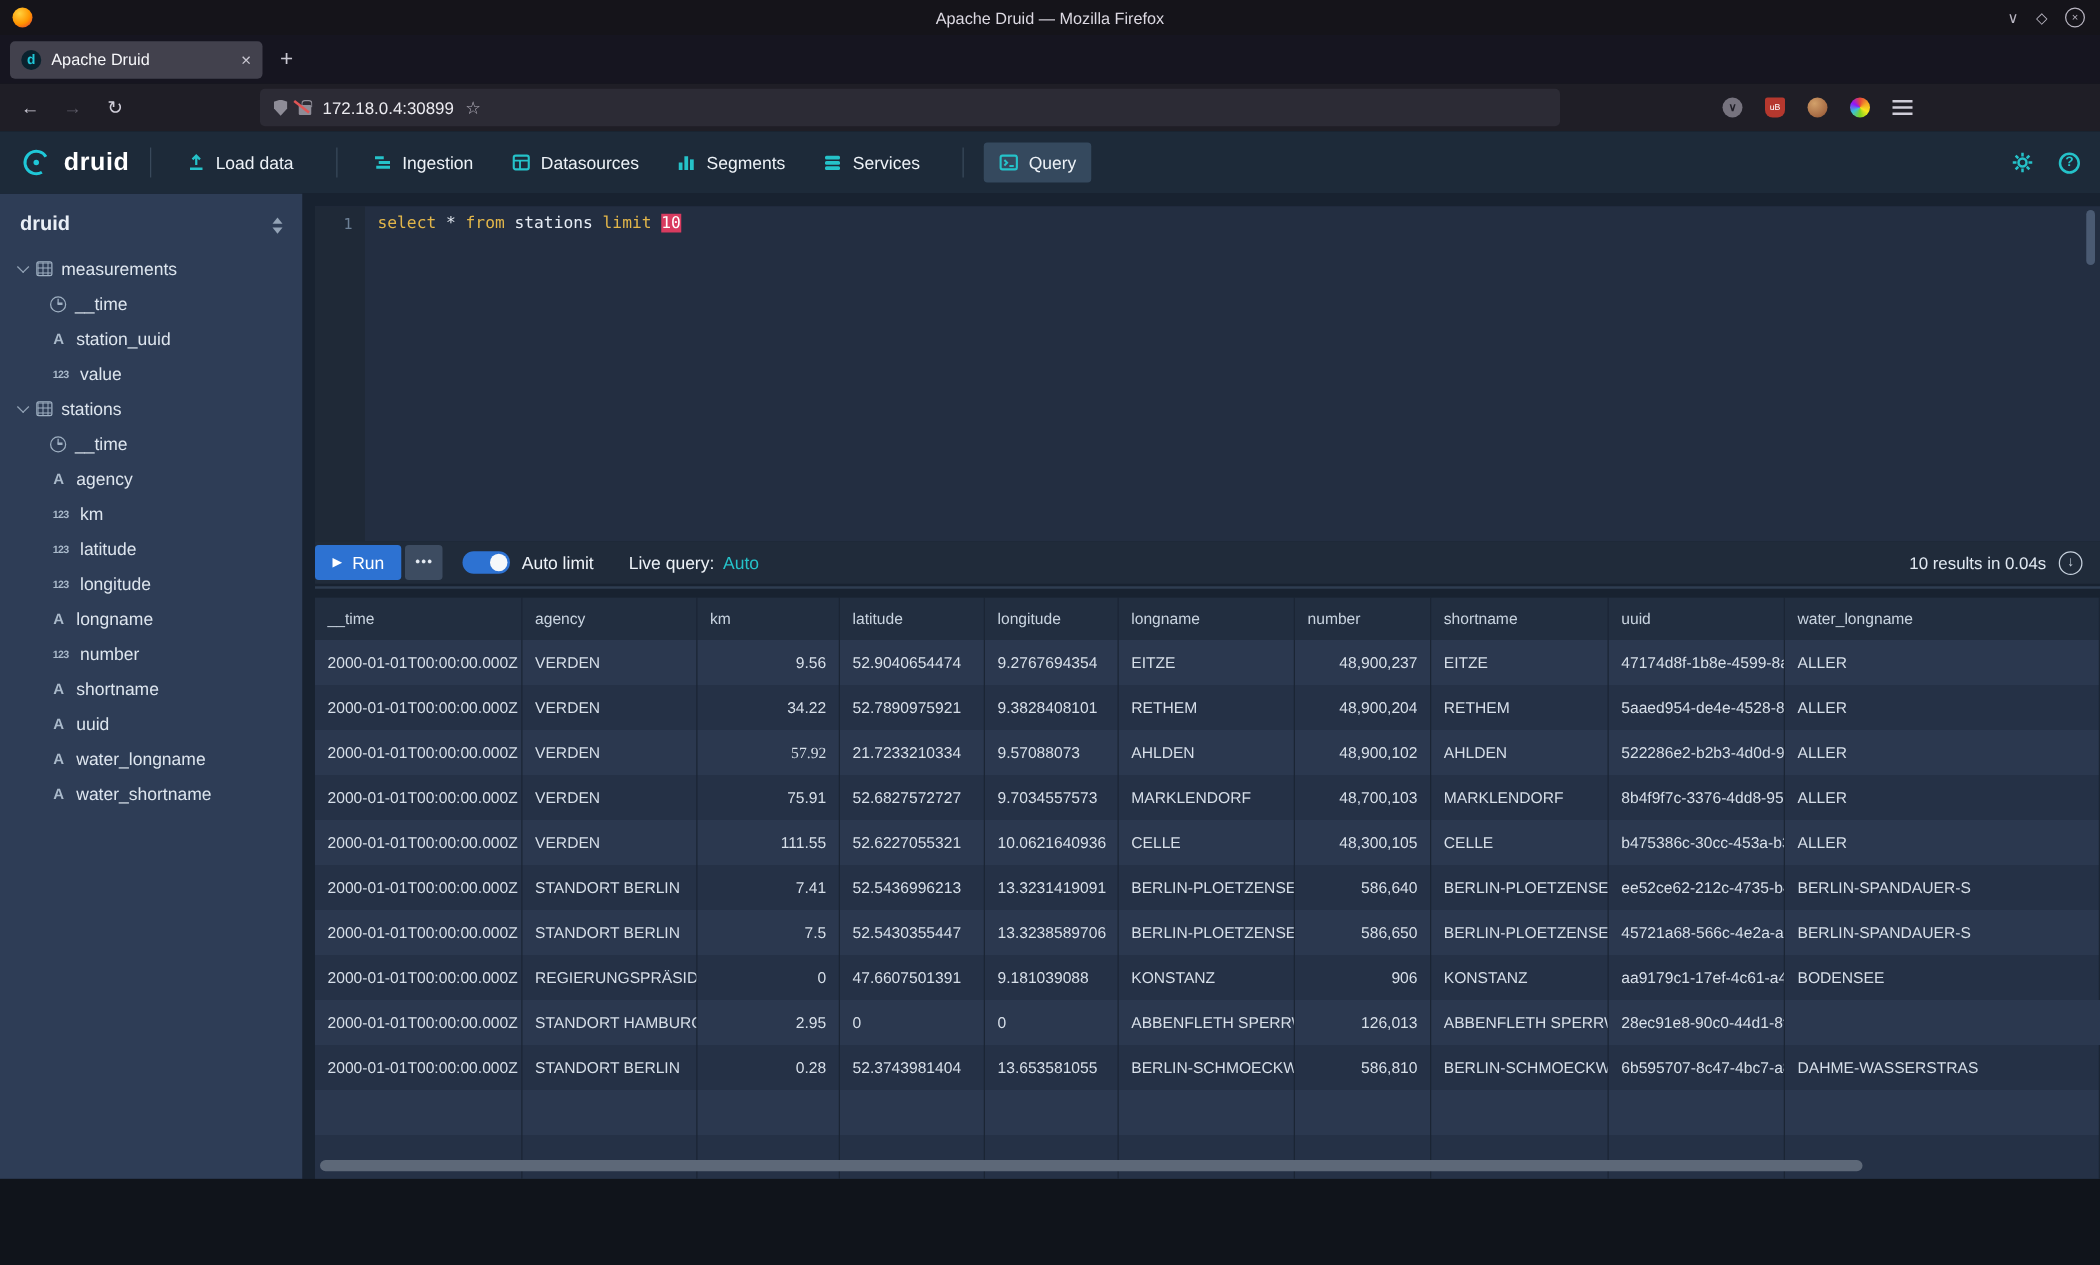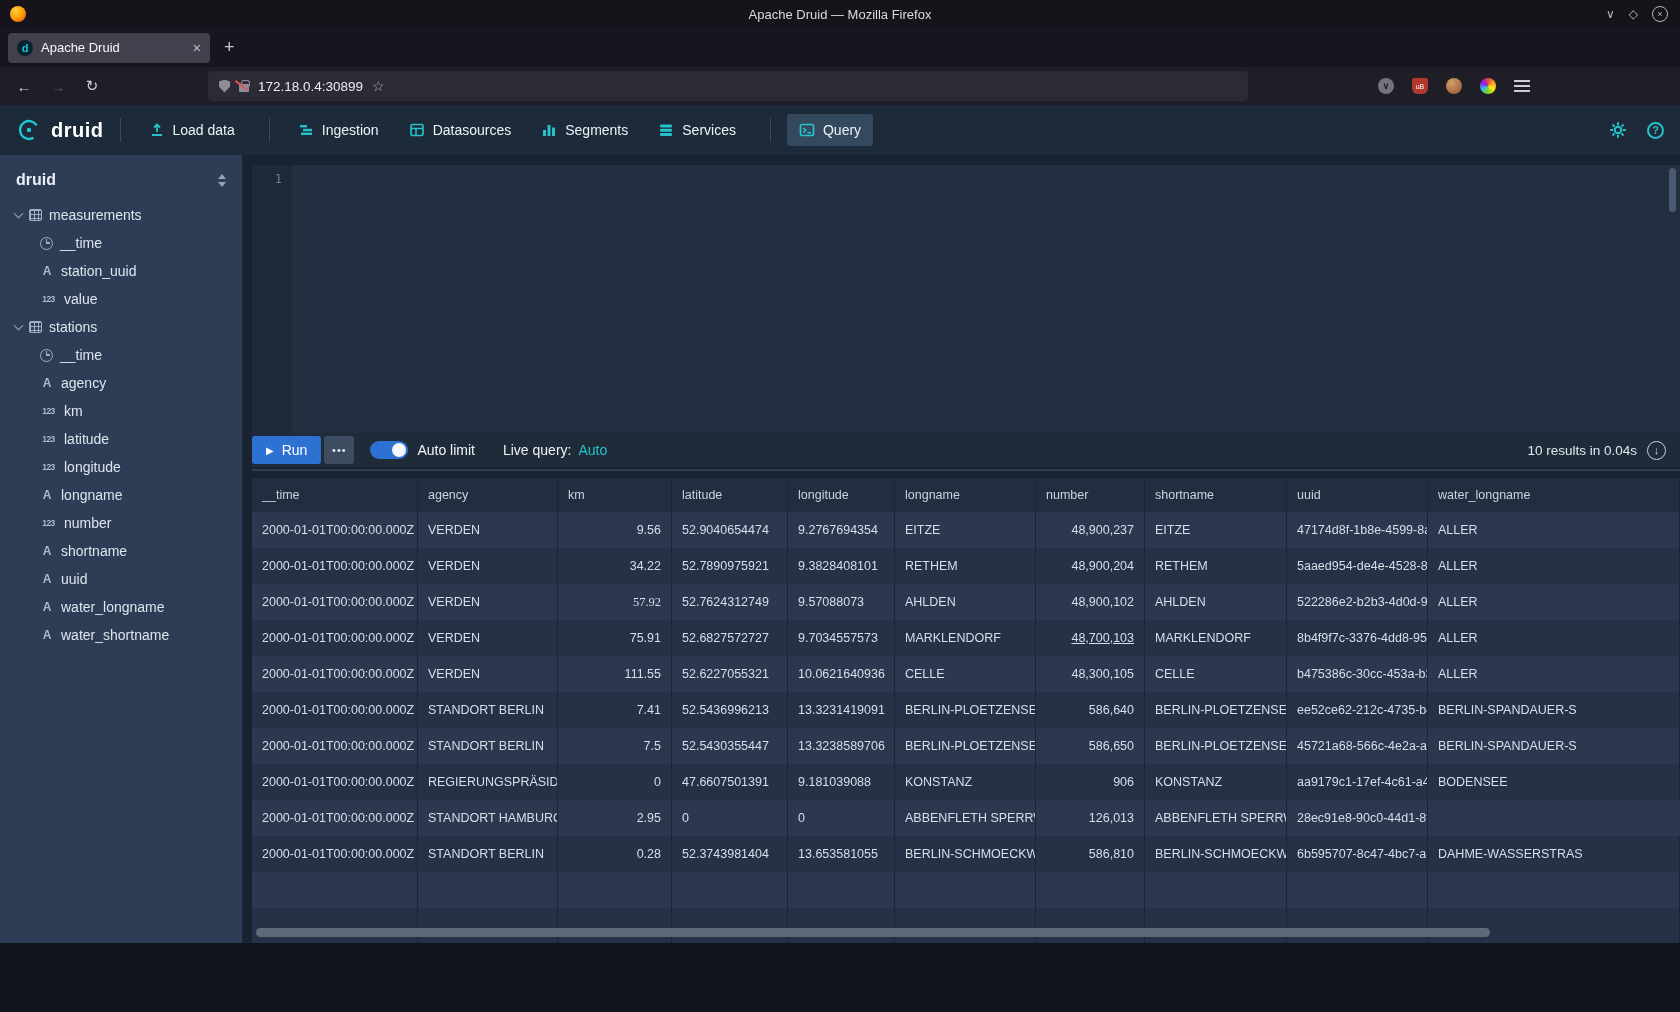--- a/index.html
+++ b/index.html
@@ -292,20 +292,21 @@
           </div>
         </div>
     </div>
 
     <div class="main">
 
       <div class="editor">
         <div class="gutter">
           <div>1</div>
         </div>
+        <div class="code"><span class="kw">select</span> <span>*</span> <span class="kw">from</span> <span>stations</span> <span class="kw">limit</span> <span class="numlit">10</span></div>
         <div class="ed-thumb"></div>
       </div>
 
       <div class="runbar">
         <div class="run-btn">
           <span class="play">▶</span>
           <span>Run</span>
         </div>
         <div class="more-btn">•••</div>
         <div class="switch"></div>
@@ -354,36 +355,36 @@
               <div class="td" style="width: 141px;">RETHEM</div>
               <div class="td num" style="width: 109px;">48,900,204</div>
               <div class="td" style="width: 142px;">RETHEM</div>
               <div class="td" style="width: 141px;">5aaed954-de4e-4528-8f</div>
               <div class="td" style="width: 252px;">ALLER</div>
             </div>
             <div class="trow odd">
               <div class="td" style="width: 166px;">2000-01-01T00:00:00.000Z</div>
               <div class="td" style="width: 140px;">VERDEN</div>
               <div class="td num" style="width: 114px; font-family: Liberation Serif, serif;">57.92</div>
-              <div class="td" style="width: 116px;">52.7624312749</div>
+              <div class="td" style="width: 116px;">21.7233210334</div>
               <div class="td" style="width: 107px;">9.57088073</div>
               <div class="td" style="width: 141px;">AHLDEN</div>
               <div class="td num" style="width: 109px;">48,900,102</div>
               <div class="td" style="width: 142px;">AHLDEN</div>
               <div class="td" style="width: 141px;">522286e2-b2b3-4d0d-9a</div>
               <div class="td" style="width: 252px;">ALLER</div>
             </div>
             <div class="trow even">
               <div class="td" style="width: 166px;">2000-01-01T00:00:00.000Z</div>
               <div class="td" style="width: 140px;">VERDEN</div>
               <div class="td num" style="width: 114px;">75.91</div>
               <div class="td" style="width: 116px;">52.6827572727</div>
               <div class="td" style="width: 107px;">9.7034557573</div>
               <div class="td" style="width: 141px;">MARKLENDORF</div>
-              <div class="td num" style="width: 109px; text-decoration: underline;">48,700,103</div>
+              <div class="td num" style="width: 109px;">48,700,103</div>
               <div class="td" style="width: 142px;">MARKLENDORF</div>
               <div class="td" style="width: 141px;">8b4f9f7c-3376-4dd8-95c</div>
               <div class="td" style="width: 252px;">ALLER</div>
             </div>
             <div class="trow odd">
               <div class="td" style="width: 166px;">2000-01-01T00:00:00.000Z</div>
               <div class="td" style="width: 140px;">VERDEN</div>
               <div class="td num" style="width: 114px;">111.55</div>
               <div class="td" style="width: 116px;">52.6227055321</div>
               <div class="td" style="width: 107px;">10.0621640936</div>

